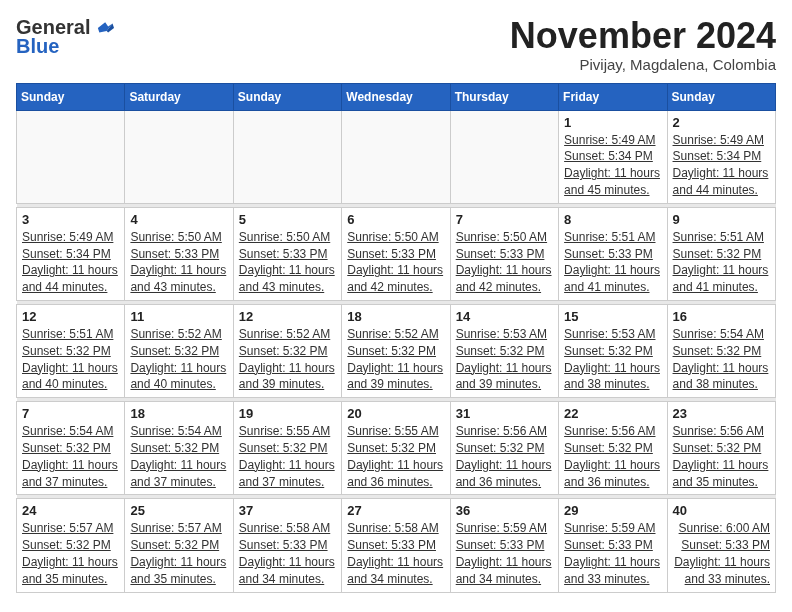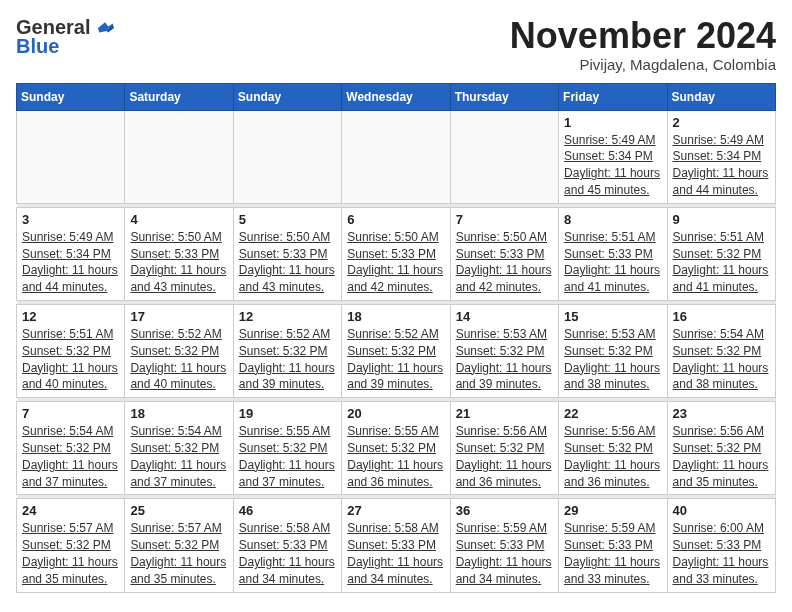--- a/index.html
+++ b/index.html
@@ -196,21 +196,21 @@
       </tr>
       <tr>
         <td>
           <span class="day-number">12</span>
           <div class="day-info" style="white-space: pre-line;">Sunrise: 5:51 AM
 Sunset: 5:32 PM
 Daylight: 11 hours
 and 40 minutes.</div>
         </td>
         <td>
-          <span class="day-number">17</span>
+          <span class="day-number">11</span>
           <div class="day-info" style="white-space: pre-line;">Sunrise: 5:52 AM
 Sunset: 5:32 PM
 Daylight: 11 hours
 and 40 minutes.</div>
         </td>
         <td>
           <span class="day-number">12</span>
           <div class="day-info" style="white-space: pre-line;">Sunrise: 5:52 AM
 Sunset: 5:32 PM
 Daylight: 11 hours
@@ -271,21 +271,21 @@
 and 37 minutes.</div>
         </td>
         <td>
           <span class="day-number">20</span>
           <div class="day-info" style="white-space: pre-line;">Sunrise: 5:55 AM
 Sunset: 5:32 PM
 Daylight: 11 hours
 and 36 minutes.</div>
         </td>
         <td>
-          <span class="day-number">21</span>
+          <span class="day-number">31</span>
           <div class="day-info" style="white-space: pre-line;">Sunrise: 5:56 AM
 Sunset: 5:32 PM
 Daylight: 11 hours
 and 36 minutes.</div>
         </td>
         <td>
           <span class="day-number">22</span>
           <div class="day-info" style="white-space: pre-line;">Sunrise: 5:56 AM
 Sunset: 5:32 PM
 Daylight: 11 hours
@@ -311,21 +311,21 @@
 and 35 minutes.</div>
         </td>
         <td>
           <span class="day-number">25</span>
           <div class="day-info" style="white-space: pre-line;">Sunrise: 5:57 AM
 Sunset: 5:32 PM
 Daylight: 11 hours
 and 35 minutes.</div>
         </td>
         <td>
-          <span class="day-number">46</span>
+          <span class="day-number">37</span>
           <div class="day-info" style="white-space: pre-line;">Sunrise: 5:58 AM
 Sunset: 5:33 PM
 Daylight: 11 hours
 and 34 minutes.</div>
         </td>
         <td>
           <span class="day-number">27</span>
           <div class="day-info" style="white-space: pre-line;">Sunrise: 5:58 AM
 Sunset: 5:33 PM
 Daylight: 11 hours
@@ -340,20 +340,20 @@
         </td>
         <td>
           <span class="day-number">29</span>
           <div class="day-info" style="white-space: pre-line;">Sunrise: 5:59 AM
 Sunset: 5:33 PM
 Daylight: 11 hours
 and 33 minutes.</div>
         </td>
         <td>
           <span class="day-number">40</span>
-          <div class="day-info" style="white-space: pre-line;">Sunrise: 6:00 AM
+          <div class="day-info" style="white-space: pre-line; text-align: right;">Sunrise: 6:00 AM
 Sunset: 5:33 PM
 Daylight: 11 hours
 and 33 minutes.</div>
         </td>
       </tr>
     </tbody>
 </table>
 
 </body></html>

